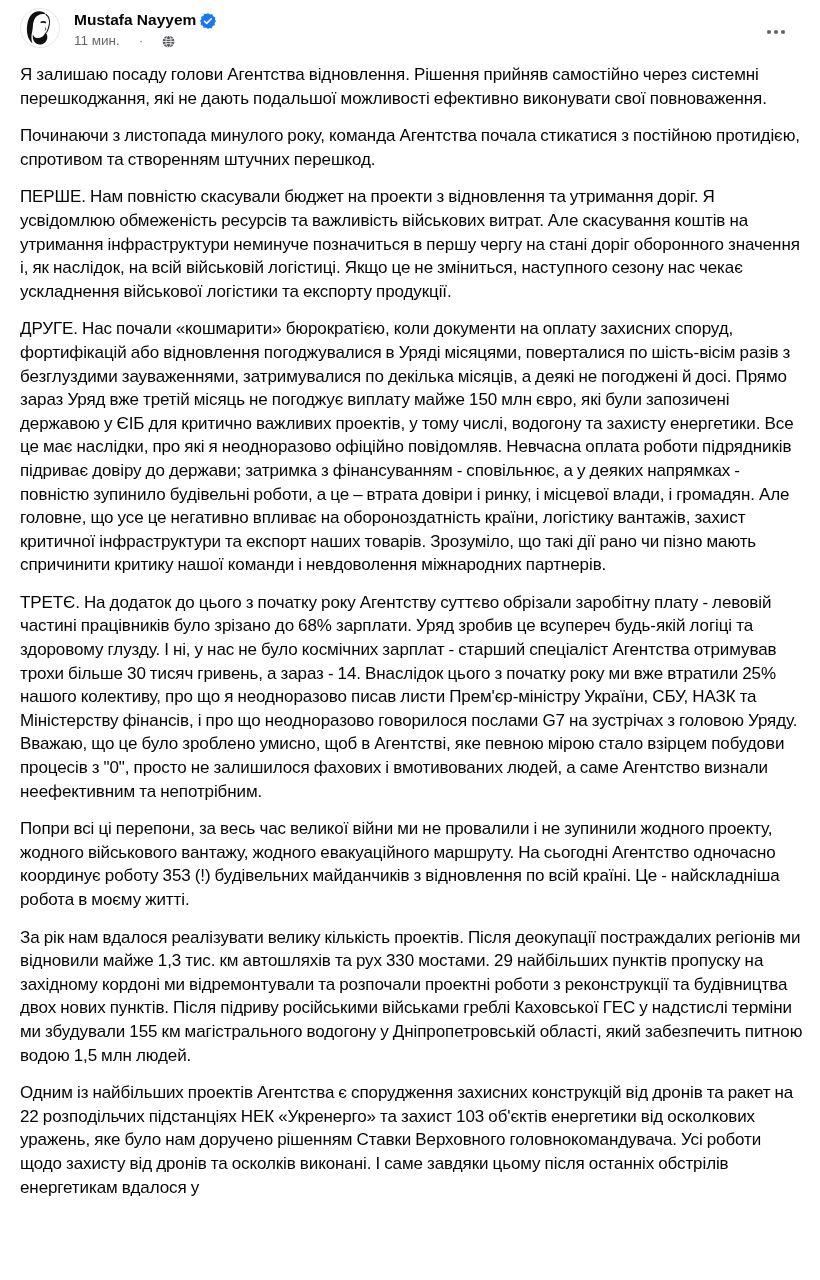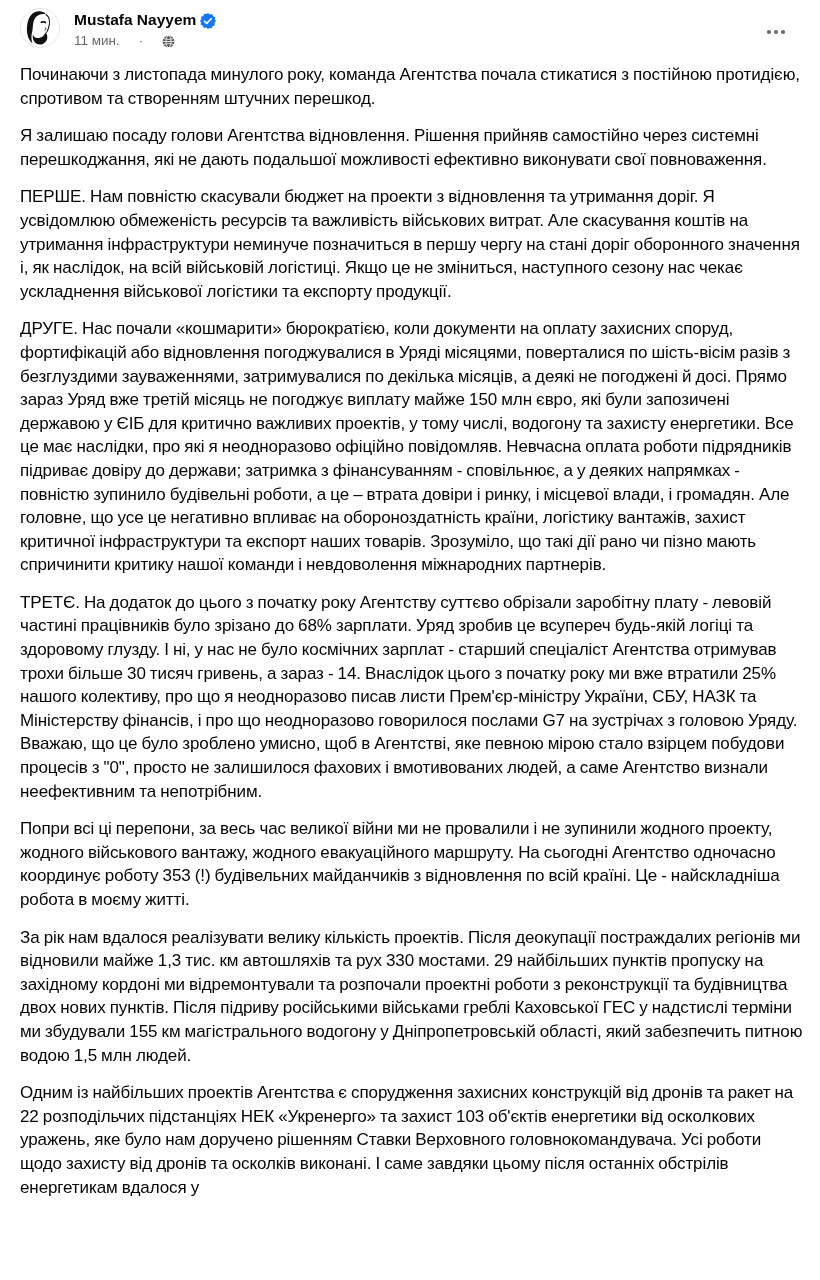--- a/index.html
+++ b/index.html
@@ -88,22 +88,22 @@
       <svg width="22" height="22" viewBox="0 0 22 22">
         <circle cx="4" cy="11" r="2.1" fill="#65676B"></circle>
         <circle cx="11" cy="11" r="2.1" fill="#65676B"></circle>
         <circle cx="18" cy="11" r="2.1" fill="#65676B"></circle>
       </svg>
     </div>
 
   </div>
 
   <div class="post-body">
+      <p class="para">Я залишаю посаду голови Агентства відновлення. Рішення прийняв самостійно через системні перешкоджання, які не дають подальшої можливості ефективно виконувати свої повноваження.</p>
       <p class="para">Починаючи з листопада минулого року, команда Агентства почала стикатися з постійною протидією, спротивом та створенням штучних перешкод.</p>
-      <p class="para">Я залишаю посаду голови Агентства відновлення. Рішення прийняв самостійно через системні перешкоджання, які не дають подальшої можливості ефективно виконувати свої повноваження.</p>
       <p class="para">ПЕРШЕ. Нам повністю скасували бюджет на проекти з відновлення та утримання доріг. Я усвідомлюю обмеженість ресурсів та важливість військових витрат. Але скасування коштів на утримання інфраструктури неминуче позначиться в першу чергу на стані доріг оборонного значення і, як наслідок, на всій військовій логістиці. Якщо це не зміниться, наступного сезону нас чекає ускладнення військової логістики та експорту продукції.</p>
       <p class="para">ДРУГЕ. Нас почали «кошмарити» бюрократією, коли документи на оплату захисних споруд, фортифікацій або відновлення погоджувалися в Уряді місяцями, поверталися по шість-вісім разів з безглуздими зауваженнями, затримувалися по декілька місяців, а деякі не погоджені й досі. Прямо зараз Уряд вже третій місяць не погоджує виплату майже 150 млн євро, які були запозичені державою у ЄІБ для критично важливих проектів, у тому числі, водогону та захисту енергетики. Все це має наслідки, про які я неодноразово офіційно повідомляв. Невчасна оплата роботи підрядників підриває довіру до держави; затримка з фінансуванням - сповільнює, а у деяких напрямках - повністю зупинило будівельні роботи, а це – втрата довіри і ринку, і місцевої влади, і громадян. Але головне, що усе це негативно впливає на обороноздатність країни, логістику вантажів, захист критичної інфраструктури та експорт наших товарів. Зрозуміло, що такі дії рано чи пізно мають спричинити критику нашої команди і невдоволення міжнародних партнерів.</p>
       <p class="para">ТРЕТЄ. На додаток до цього з початку року Агентству суттєво обрізали заробітну плату - левовій частині працівників було зрізано до 68% зарплати. Уряд зробив це всупереч будь-якій логіці та здоровому глузду. І ні, у нас не було космічних зарплат - старший спеціаліст Агентства отримував трохи більше 30 тисяч гривень, а зараз - 14. Внаслідок цього з початку року ми вже втратили 25% нашого колективу, про що я неодноразово писав листи Прем'єр-міністру України, СБУ, НАЗК та Міністерству фінансів, і про що неодноразово говорилося послами G7 на зустрічах з головою Уряду. Вважаю, що це було зроблено умисно, щоб в Агентстві, яке певною мірою стало взірцем побудови процесів з "0", просто не залишилося фахових і вмотивованих людей, а саме Агентство визнали неефективним та непотрібним.</p>
       <p class="para">Попри всі ці перепони, за весь час великої війни ми не провалили і не зупинили жодного проекту, жодного військового вантажу, жодного евакуаційного маршруту. На сьогодні Агентство одночасно координує роботу 353 (!) будівельних майданчиків з відновлення по всій країні. Це - найскладніша робота в моєму житті.</p>
       <p class="para">За рік нам вдалося реалізувати велику кількість проектів. Після деокупації постраждалих регіонів ми відновили майже 1,3 тис. км автошляхів та рух 330 мостами. 29 найбільших пунктів пропуску на західному кордоні ми відремонтували та розпочали проектні роботи з реконструкції та будівництва двох нових пунктів. Після підриву російськими військами греблі Каховської ГЕС у надстислі терміни ми збудували 155 км магістрального водогону у Дніпропетровській області, який забезпечить питною водою 1,5 млн людей.</p>
       <p class="para">Одним із найбільших проектів Агентства є спорудження захисних конструкцій від дронів та ракет на 22 розподільчих підстанціях НЕК «Укренерго» та захист 103 об'єктів енергетики від осколкових уражень, яке було нам доручено рішенням Ставки Верховного головнокомандувача. Усі роботи щодо захисту від дронів та осколків виконані. І саме завдяки цьому після останніх обстрілів енергетикам вдалося у</p>
     </div>
 
 </div>
 

